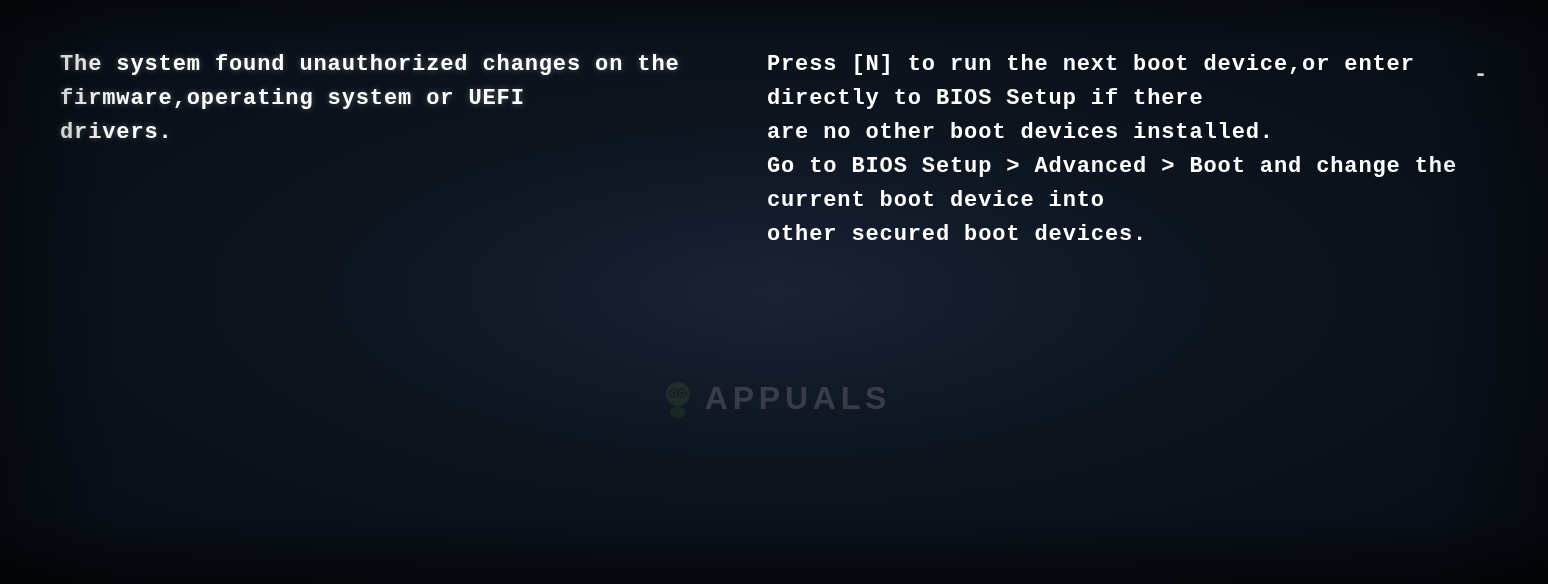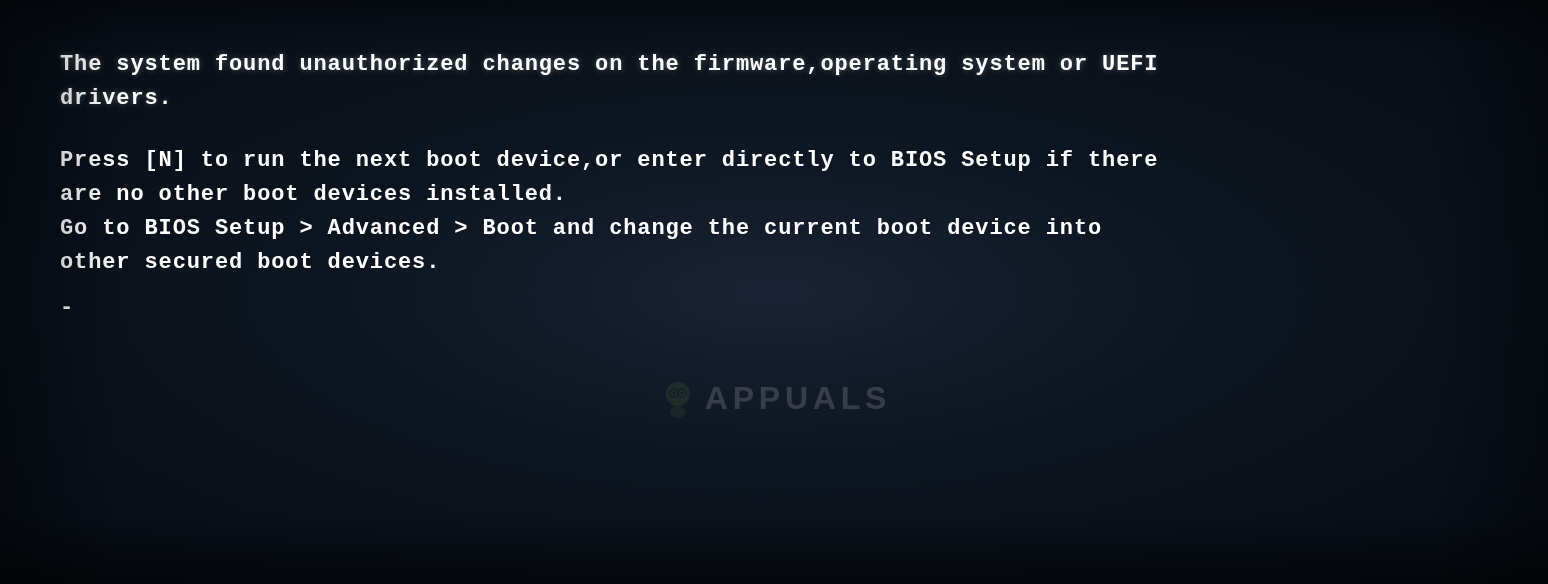--- a/index.html
+++ b/index.html
@@ -14,21 +14,21 @@
       overflow: hidden;
       background: #000;
     }
 
     .screen {
       width: 1548px;
       height: 584px;
       background: radial-gradient(ellipse at center, #1a2235 0%, #0d1520 40%, #060c14 100%);
       position: relative;
       display: flex;
-      flex-direction: column;
+      flex-direction: row;
       justify-content: flex-start;
       align-items: flex-start;
       padding: 48px 60px 40px 60px;
       font-family: 'Courier New', Courier, monospace;
       font-size: 22px;
       line-height: 1.55;
       color: #ffffff;
       font-weight: bold;
       letter-spacing: 0.04em;
     }

